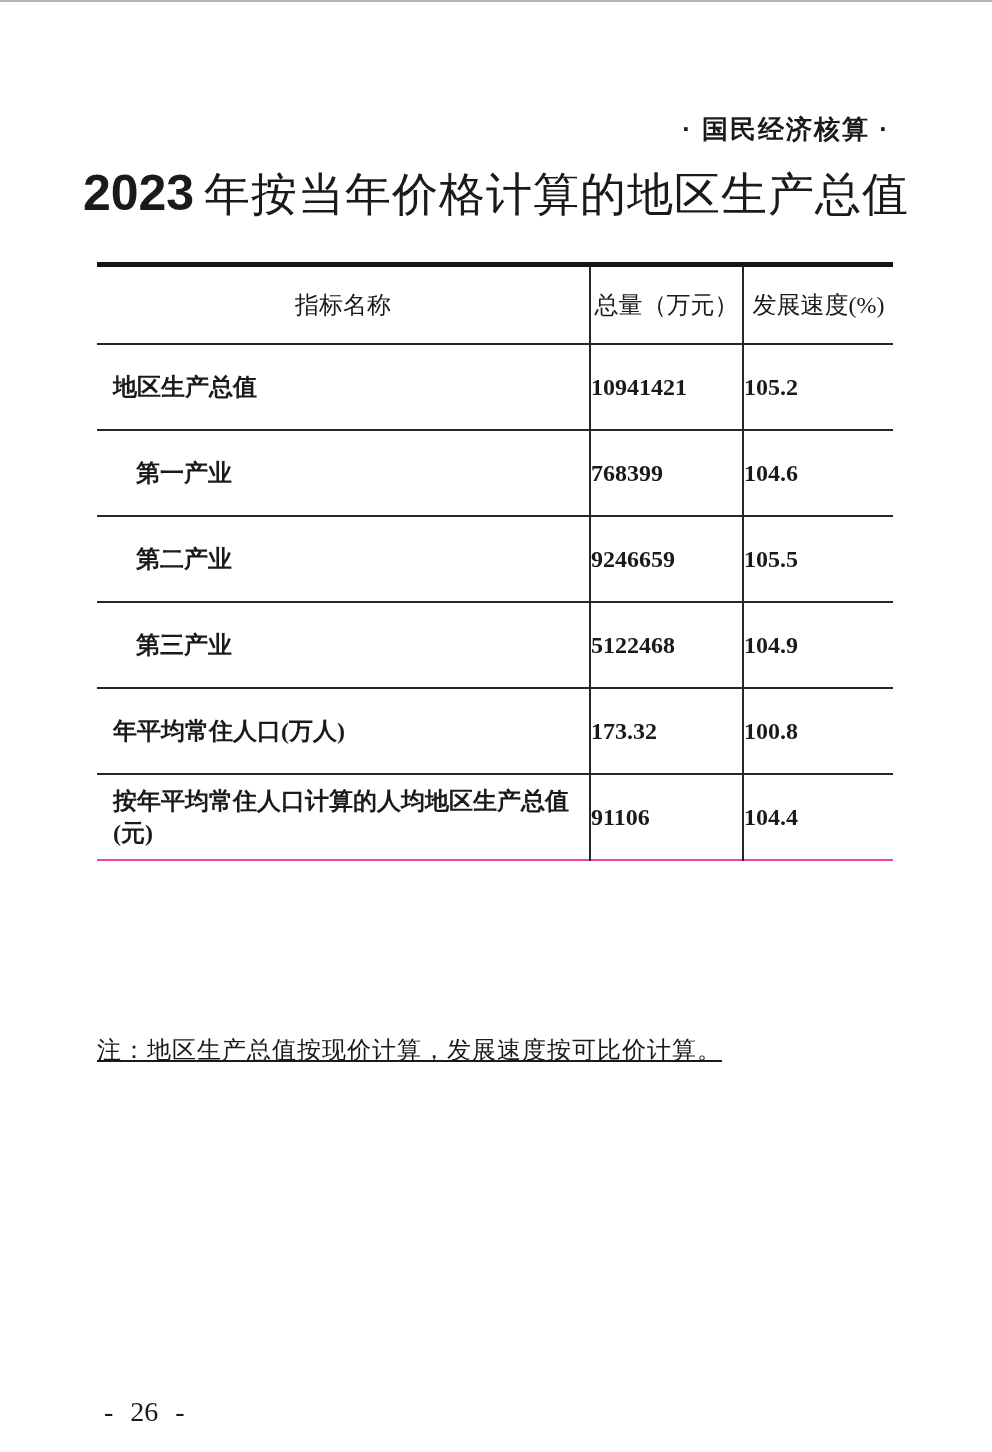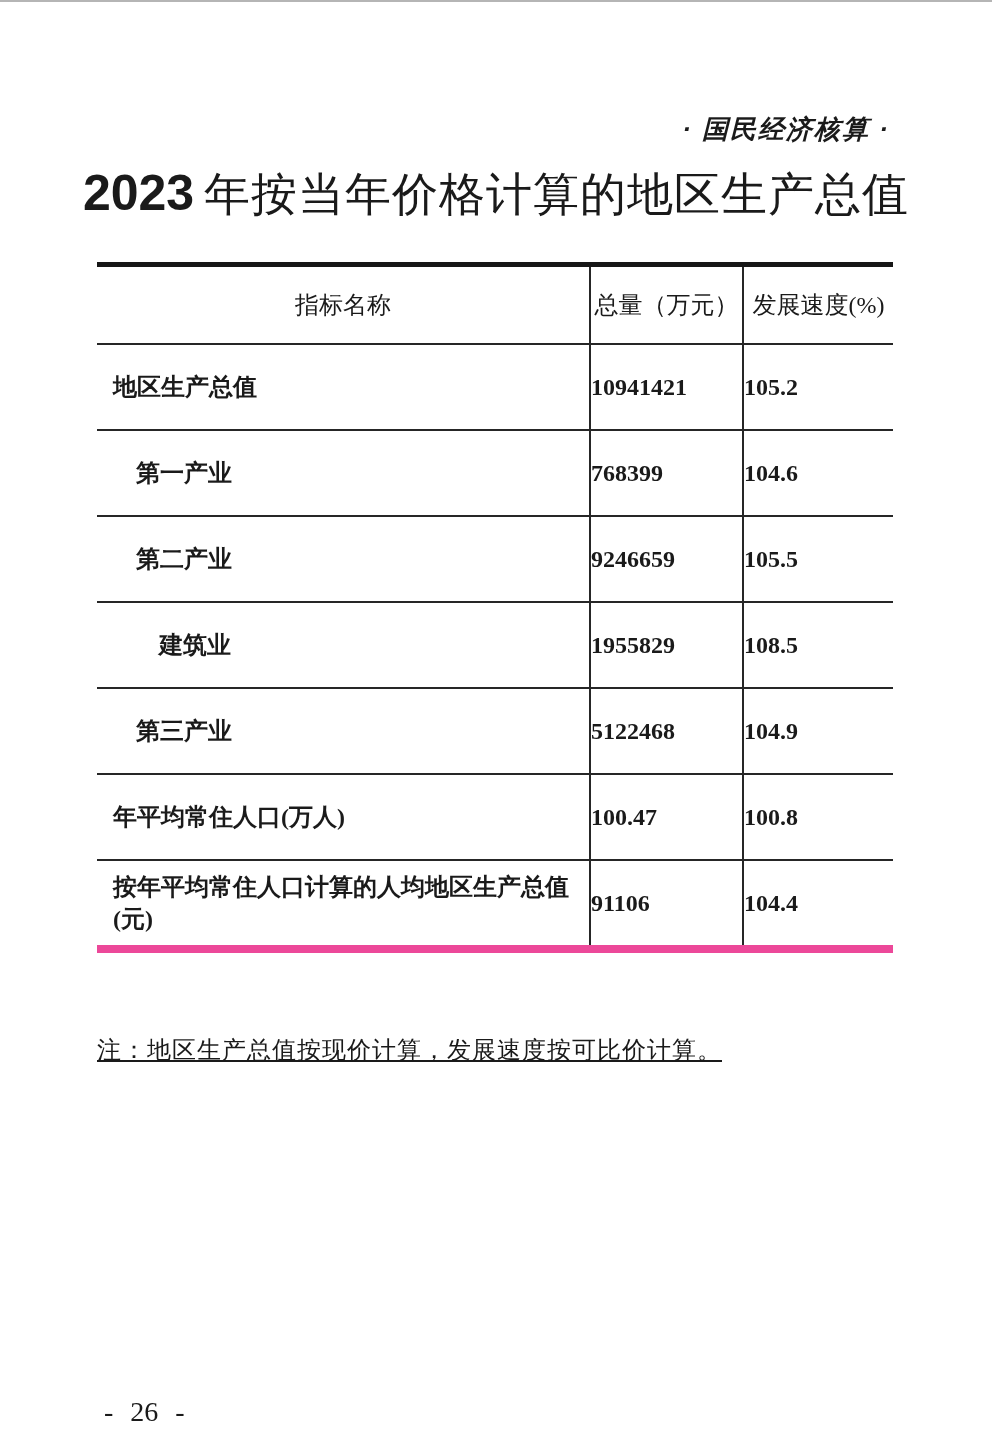--- a/index.html
+++ b/index.html
@@ -23,21 +23,20 @@
   }
   .section-label {
     position: absolute;
     top: 112px;
     right: 102px;
     font-family: "Liberation Sans", "DejaVu Sans", sans-serif;
     font-weight: bold;
     font-size: 26px;
     letter-spacing: 2px;
     white-space: nowrap;
-    font-style: italic;
   }
   .page-title {
     position: absolute;
     top: 164px;
     left: 0;
     width: 992px;
     text-align: center;
     font-size: 46px;
     font-weight: normal;
     letter-spacing: 1px;
@@ -56,21 +55,21 @@
     left: 97px;
     top: 262px;
     width: 796px;
   }
   table.stat-table {
     border-collapse: collapse;
     table-layout: fixed;
     width: 796px;
     font-size: 24px;
     border-top: 5px solid #161616;
-    border-bottom: 8px solid #ec4899;
+    border-bottom: 2px solid #ec4899;
   }
   table.stat-table th {
     height: 76px;
     font-weight: normal;
     text-align: center;
     vertical-align: middle;
     border-bottom: 2px solid #262626;
     padding: 0;
   }
   table.stat-table td {
@@ -140,32 +139,27 @@
     <td class="c-ind" style="padding-left: 39px;">第一产业</td>
     <td class="c-num">768399</td>
     <td class="c-num c-speed">104.6</td>
   </tr>
         <tr>
     <td class="c-ind" style="padding-left: 39px;">第二产业</td>
     <td class="c-num">9246659</td>
     <td class="c-num c-speed">105.5</td>
   </tr>
         <tr>
-    <td class="c-ind" style="padding-left: 62px;">建筑业</td>
-    <td class="c-num">1955829</td>
-    <td class="c-num c-speed">108.5</td>
-  </tr>
-        <tr>
     <td class="c-ind" style="padding-left: 39px;">第三产业</td>
     <td class="c-num">5122468</td>
     <td class="c-num c-speed">104.9</td>
   </tr>
         <tr>
     <td class="c-ind" style="padding-left: 16px;">年平均常住人口(万人)</td>
-    <td class="c-num">100.47</td>
+    <td class="c-num">173.32</td>
     <td class="c-num c-speed">100.8</td>
   </tr>
         <tr>
     <td class="c-ind" style="padding-left: 16px;">按年平均常住人口计算的人均地区生产总值(元)</td>
     <td class="c-num">91106</td>
     <td class="c-num c-speed">104.4</td>
   </tr>
       </tbody>
   </table>
 </div>

